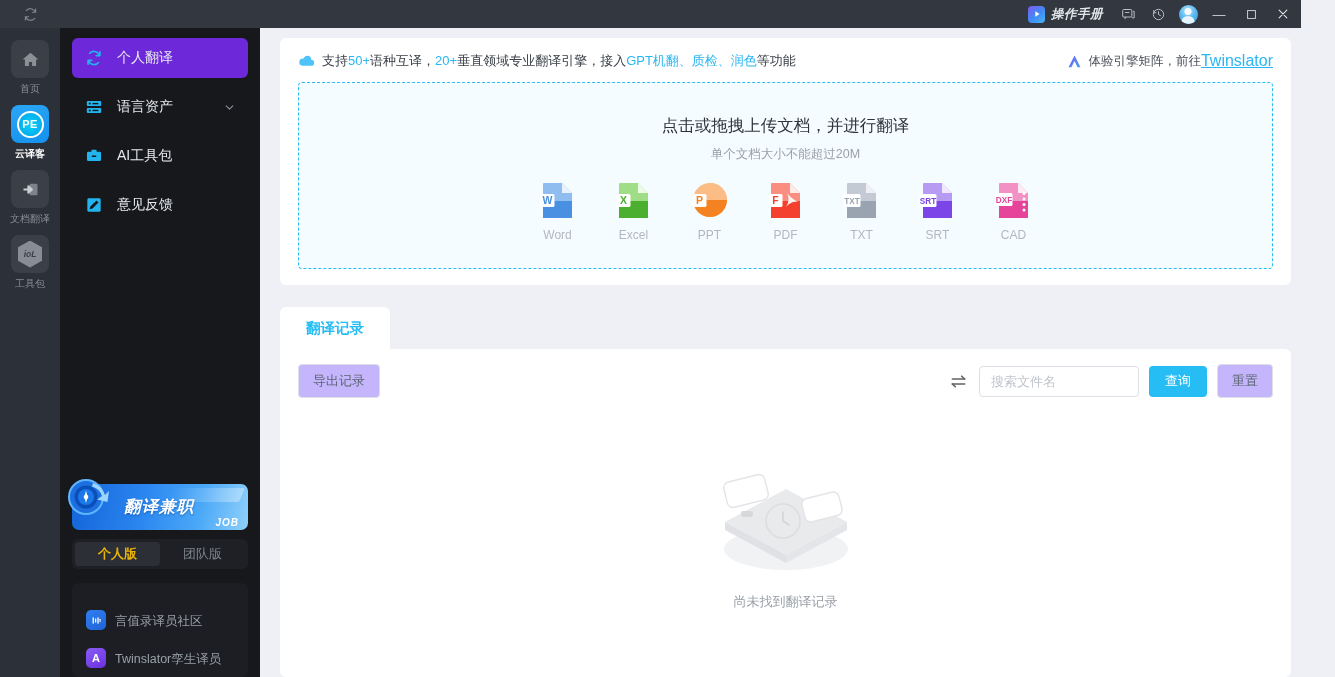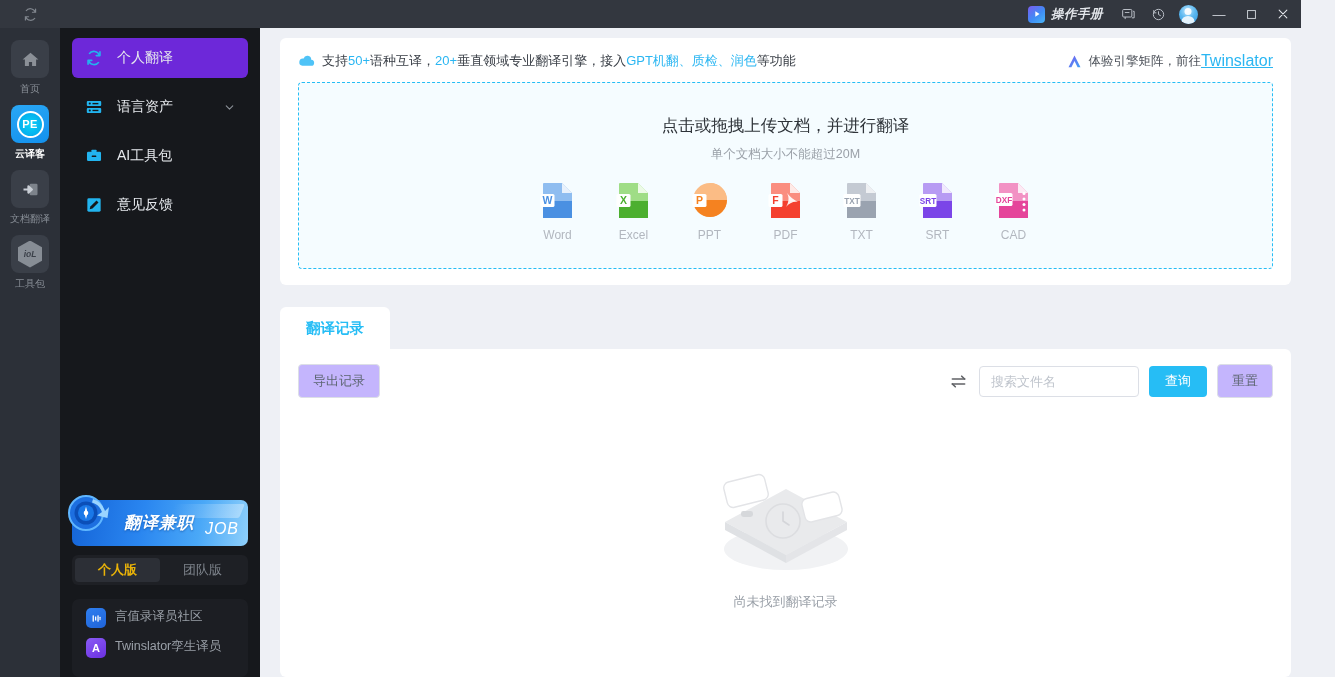--- a/index.html
+++ b/index.html
@@ -106,22 +106,22 @@
   }
   .promo-badge {
     position: absolute; left: -12px; top: -15px; width: 56px; height: 56px;
   }
   .promo-title {
     margin-left: 52px; color: #ffffff; font-size: 16.5px; font-weight: bold;
     font-style: italic; letter-spacing: 1px;
     text-shadow: 0 1px 2px rgba(0,60,140,.55);
   }
   .promo-job {
-    position: absolute; right: 9px; bottom: 8px; color: #ffffff;
-    font-size: 16px; font-weight: normal; font-style: italic; letter-spacing: 1px;
+    position: absolute; right: 9px; bottom: 2px; color: #ffffff;
+    font-size: 10px; font-weight: bold; font-style: italic; letter-spacing: 1px;
   }
   .promo-streak {
     position: absolute; right: 6px; top: 4px; width: 70px; height: 14px;
     background: linear-gradient(90deg, rgba(255,255,255,0) 0%, rgba(255,255,255,.35) 100%);
     transform: skewX(-22deg); border-radius: 2px;
   }
 
   
   .verswitch {
     height: 30px; border-radius: 6px; background: #1e2025;
@@ -130,21 +130,21 @@
   .ver-opt {
     flex: 1; display: flex; align-items: center; justify-content: center;
     font-size: 13px; color: #7e848c; border-radius: 4px; height: 100%;
   }
   .ver-opt.active { background: #2c2f36; color: #eab308; font-weight: bold; }
 
   
   .community {
     background: #1c1e23; border-radius: 7px; padding: 9px 6px 9px 6px; margin-bottom: 0;
   }
-  .comm-item { display: flex; align-items: flex-start; height: 30px; padding: 0 8px; }
+  .comm-item { display: flex; align-items: flex-end; height: 30px; padding: 0 8px; margin-top: 8px; }
   .comm-icon {
     width: 20px; height: 20px; border-radius: 5px; margin-right: 9px;
     display: flex; align-items: center; justify-content: center;
     color: #fff; font-size: 11px; font-weight: bold;
   }
   .comm-icon.blue { background: linear-gradient(150deg,#2f7ff0,#1f63d8); }
   .comm-icon.purple { background: linear-gradient(150deg,#8a5bf5,#6b30e0); }
   .comm-text { font-size: 12.5px; color: #9aa0a8; white-space: nowrap; }
 
   

